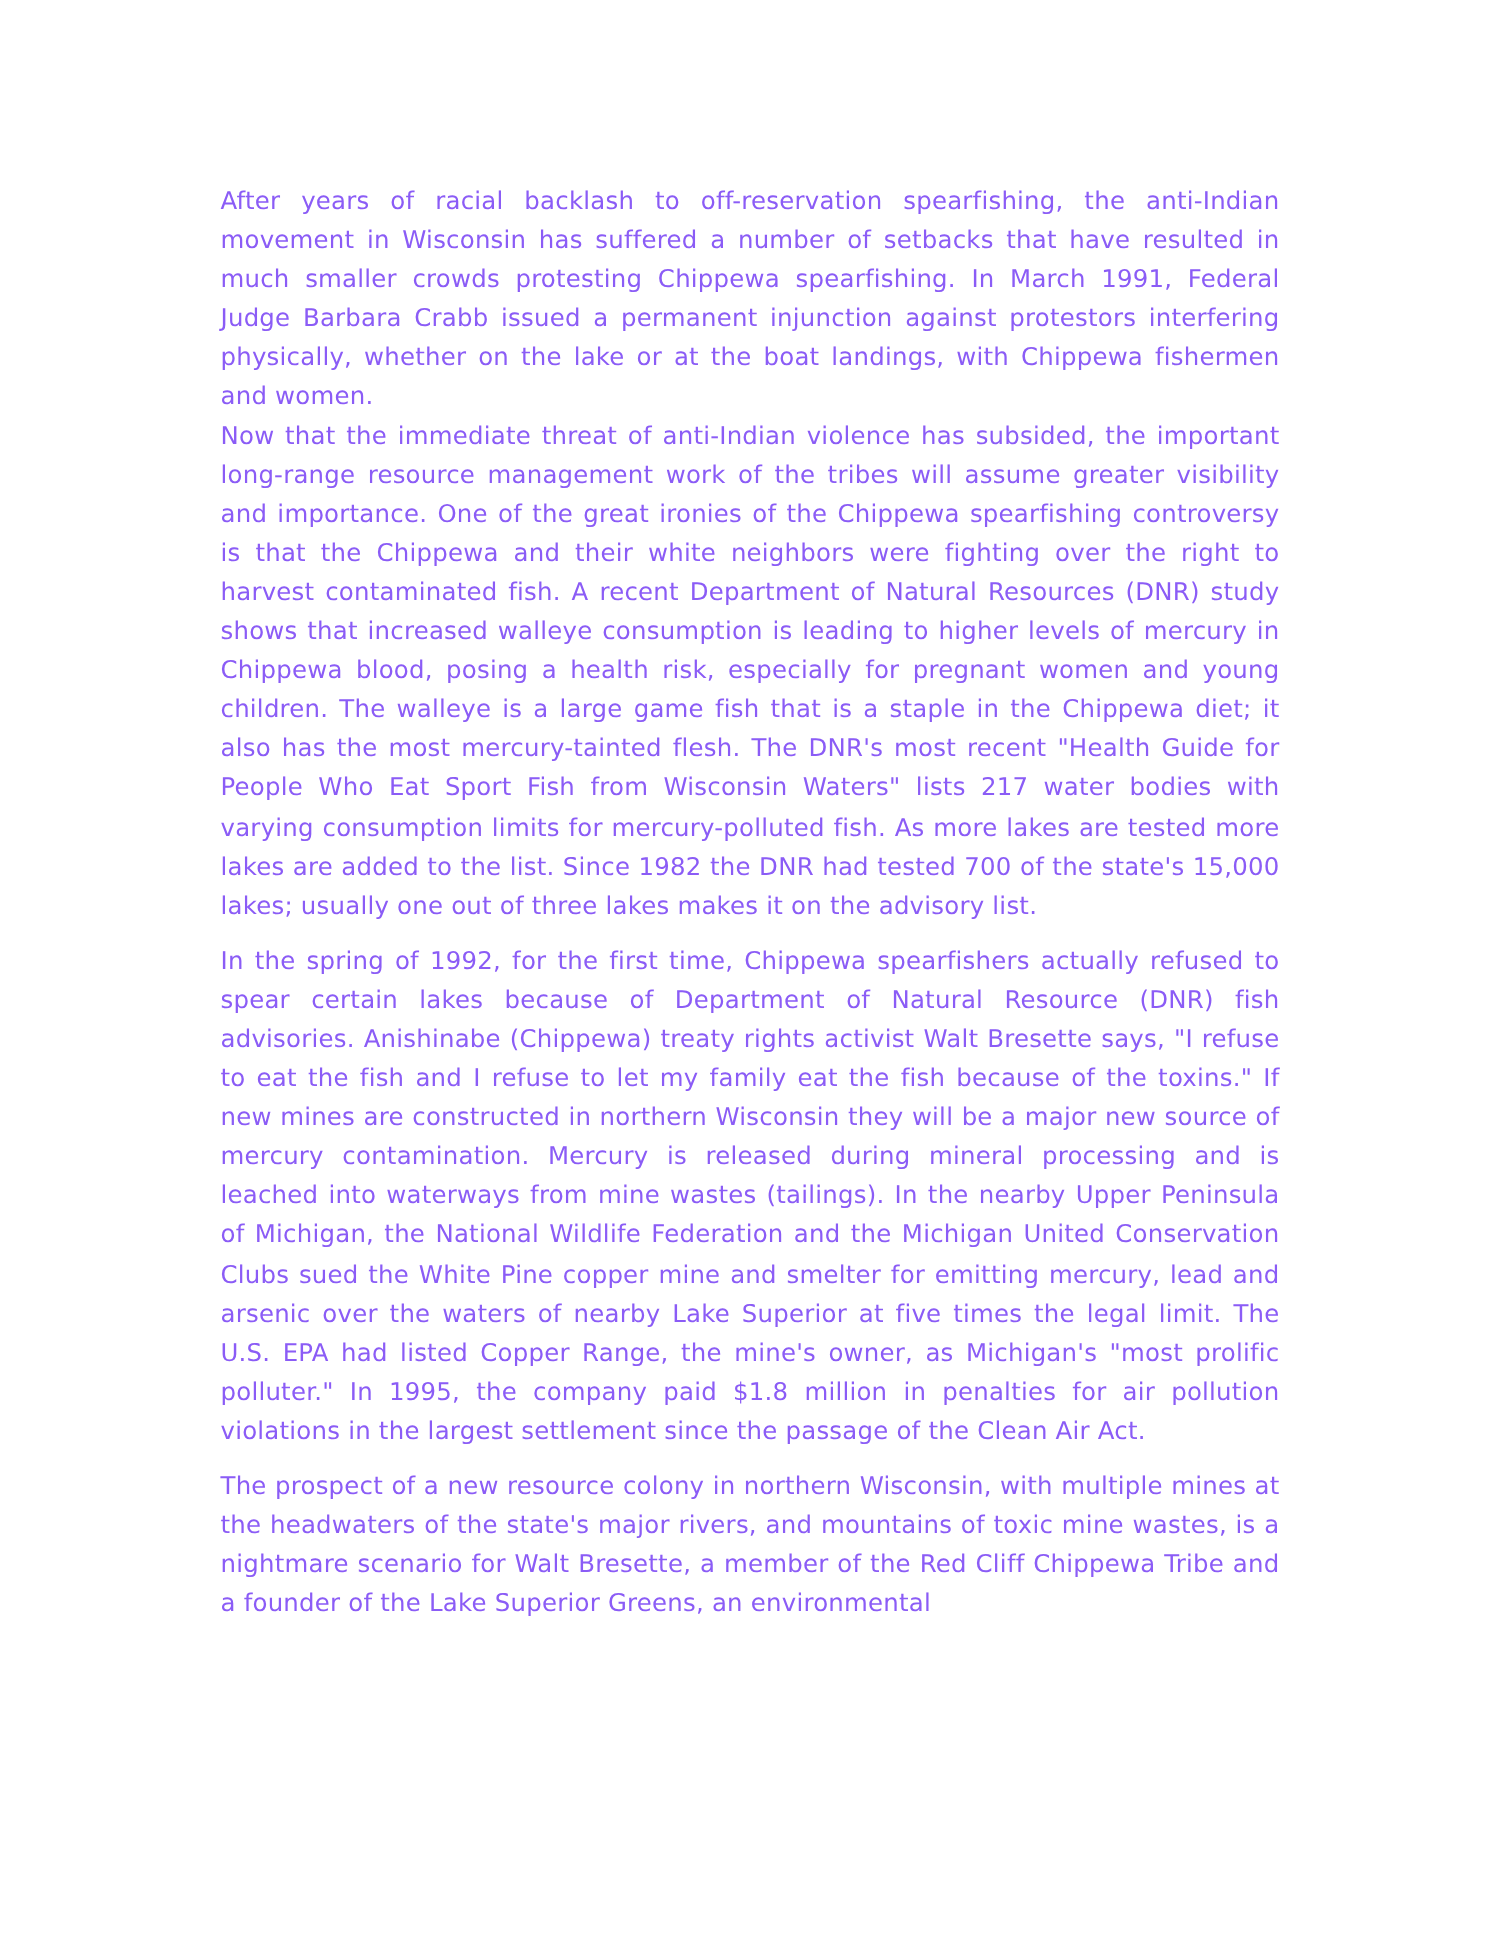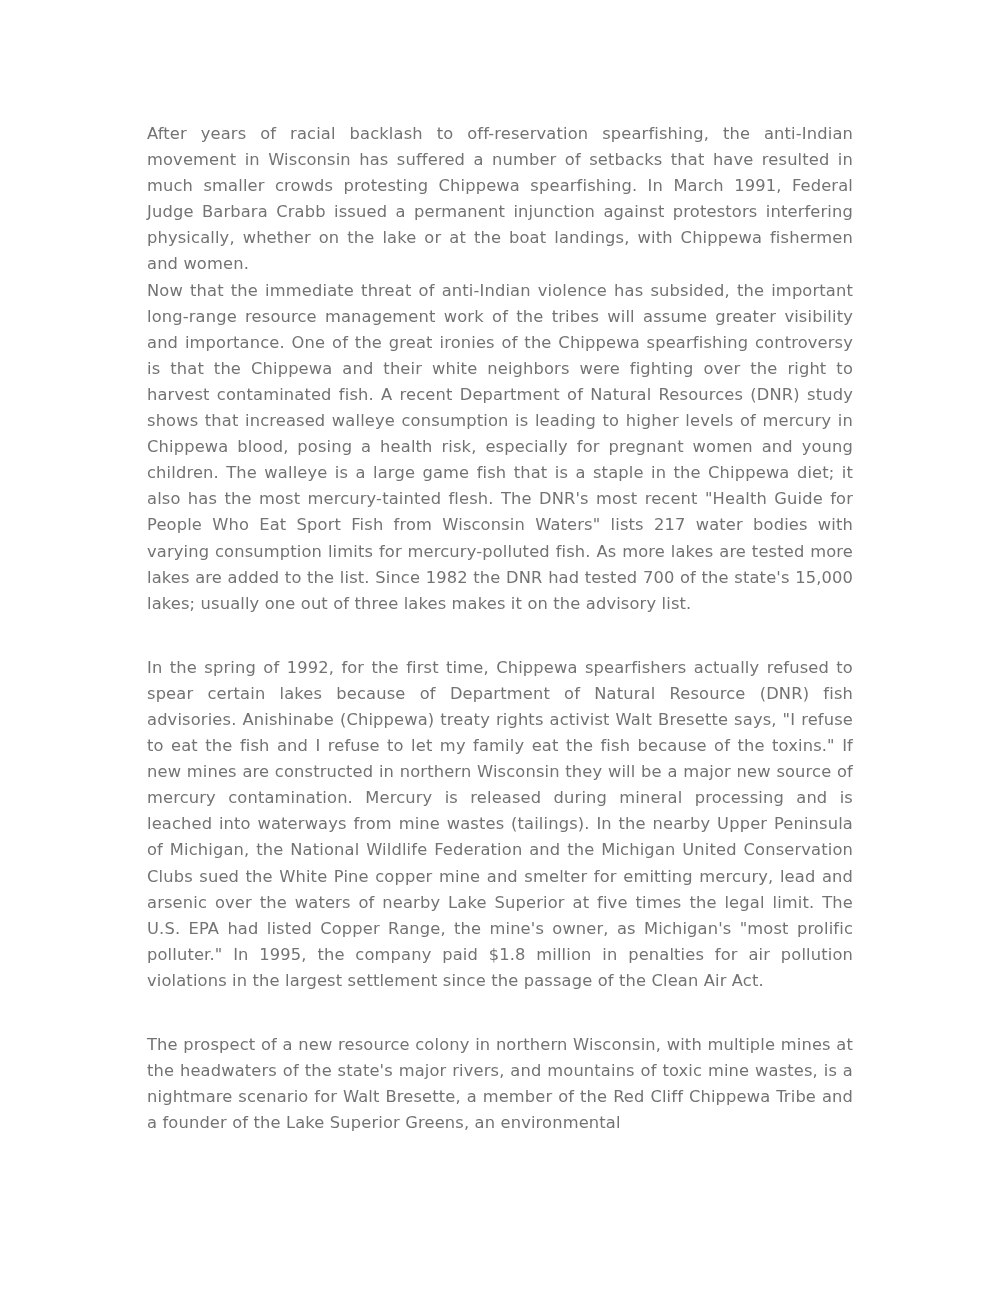--- a/index.html
+++ b/index.html
@@ -11,33 +11,33 @@
       width: 1000px;
       height: 1294px;
       position: relative;
       overflow: hidden;
     }
     .page {
       position: absolute;
       left: 147px;
       top: 121px;
       width: 706px;
-      color: #737373;
+      color: #8b5cf6;
       font-family: "DejaVu Sans", sans-serif;
       font-size: 16.3px;
       line-height: 26.1px;
       letter-spacing: 0.15px;
     }
     .para {
       margin: 0;
       text-align: justify;
       text-align-last: left;
     }
     .para.gap {
-      margin-top: 38px;
+      margin-top: 11px;
     }
   </style>
 </head>
 <body>
 
 <div class="page">
   <p class="para">After years of racial backlash to off-reservation spearfishing, the anti-Indian movement in Wisconsin has suffered a number of setbacks that have resulted in much smaller crowds protesting Chippewa spearfishing.  In March 1991, Federal Judge Barbara Crabb issued a permanent injunction against protestors interfering physically, whether on the lake or at the boat landings, with Chippewa fishermen and women.</p>
   <p class="para">Now that the immediate threat of anti-Indian violence has subsided, the important long-range resource management work of the tribes will assume greater visibility and importance.  One of the great ironies of the Chippewa spearfishing controversy is that the Chippewa and their white neighbors were fighting over the right to harvest contaminated fish.  A recent Department of Natural Resources (DNR) study shows that increased walleye consumption is leading to higher levels of mercury in Chippewa blood, posing a health risk, especially for pregnant women and young children.   The walleye is a large game fish that is a staple in the Chippewa diet; it also has the most mercury-tainted flesh.  The DNR's most recent "Health Guide for People Who Eat Sport Fish from Wisconsin Waters" lists 217 water bodies with varying consumption limits for mercury-polluted fish.  As more lakes are tested more lakes are added to the list.  Since 1982 the DNR had tested 700 of the state's 15,000 lakes; usually one out of three lakes makes it on the advisory list.</p>
   <p class="para gap">In the spring of 1992, for the first time, Chippewa spearfishers actually refused to spear certain lakes because of Department of Natural Resource (DNR) fish advisories. Anishinabe (Chippewa) treaty rights activist Walt Bresette says, "I refuse to eat the fish and I refuse to let my family eat the fish because of the toxins."  If new mines are constructed in northern Wisconsin they will be a major new source of mercury contamination.  Mercury is released during mineral processing and is leached into waterways from mine wastes (tailings). In the nearby Upper Peninsula of Michigan, the National Wildlife Federation and the Michigan United Conservation Clubs sued the White Pine copper mine and smelter for emitting mercury, lead and arsenic over the waters of nearby Lake Superior at five times the legal limit.  The U.S. EPA had listed Copper Range, the mine's owner, as Michigan's "most prolific polluter."  In 1995, the company paid $1.8 million in penalties for air pollution violations in the largest settlement since the passage of the Clean Air Act.</p>
   <p class="para gap">The prospect of a new resource colony in northern Wisconsin, with multiple mines at the headwaters of the state's major rivers, and mountains of toxic mine wastes, is a nightmare scenario for Walt Bresette, a member of the Red Cliff Chippewa Tribe and a founder of the Lake Superior Greens, an environmental</p>

